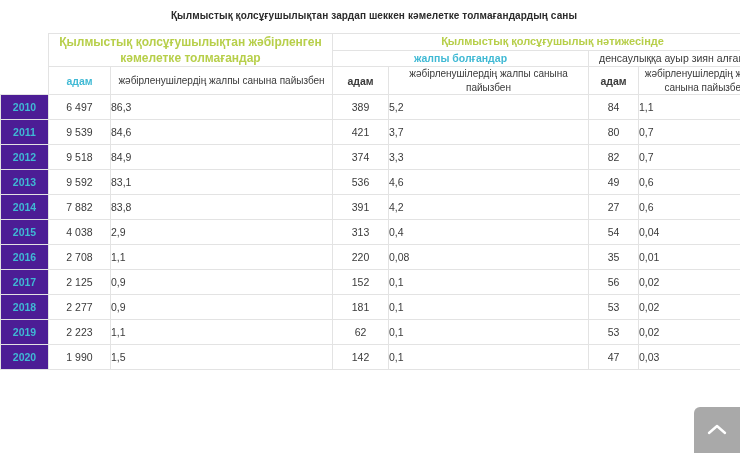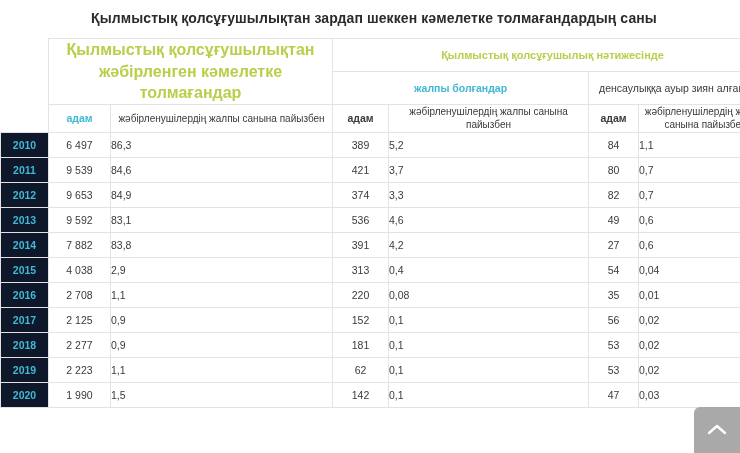--- a/index.html
+++ b/index.html
@@ -13,40 +13,40 @@
   }
   #page {
     position: relative;
     width: 740px;
     height: 453px;
     overflow: hidden;
     background: #ffffff;
   }
   .page-title {
     text-align: center;
-    font-size: 14px;
+    font-size: 10px;
     font-weight: bold;
     color: #2b2b2b;
     padding: 10px 12px 6px 20px;
     letter-spacing: 0.1px;
   }
   table.data {
     border-collapse: collapse;
     margin: 6px auto 0 auto;
     width: 712px;
     table-layout: fixed;
   }
   table.data th, table.data td {
     border: 1px solid #e3e3e3;
     padding: 0;
   }
   .hdr-group-left {
     color: #b7cf4a;
     font-weight: bold;
-    font-size: 16px;
+    font-size: 12px;
     text-align: center;
     padding: 10px 8px;
     line-height: 1.35;
   }
   .hdr-group-right {
     color: #b7cf4a;
     font-weight: bold;
     font-size: 11px;
     text-align: center;
     padding: 8px 8px 6px 8px;
@@ -88,21 +88,21 @@
     padding: 8px 10px;
     line-height: 1.35;
     font-weight: normal;
   }
   .year-cell {
     color: #3fb9d4;
     font-weight: bold;
     font-size: 10.5px;
     text-align: center;
     padding: 7px 4px;
-    background: #0f172a;
+    background: #4c1d95;
   }
   td.num-left {
     font-size: 10.5px;
     color: #3a3a3a;
     text-align: center;
     padding: 7px 0 7px 10px;
   }
   td.num-center {
     font-size: 10.5px;
     color: #3a3a3a;
@@ -175,21 +175,21 @@
         <td class="year-cell">2011</td>
         <td class="num-left">9 539</td>
         <td class="num-center">84,6</td>
         <td class="num-left">421</td>
         <td class="num-center">3,7</td>
         <td class="num-left">80</td>
         <td class="num-center">0,7</td>
       </tr>
       <tr class="body-row">
         <td class="year-cell">2012</td>
-        <td class="num-left">9 653</td>
+        <td class="num-left">9 518</td>
         <td class="num-center">84,9</td>
         <td class="num-left">374</td>
         <td class="num-center">3,3</td>
         <td class="num-left">82</td>
         <td class="num-center">0,7</td>
       </tr>
       <tr class="body-row">
         <td class="year-cell">2013</td>
         <td class="num-left">9 592</td>
         <td class="num-center">83,1</td>

